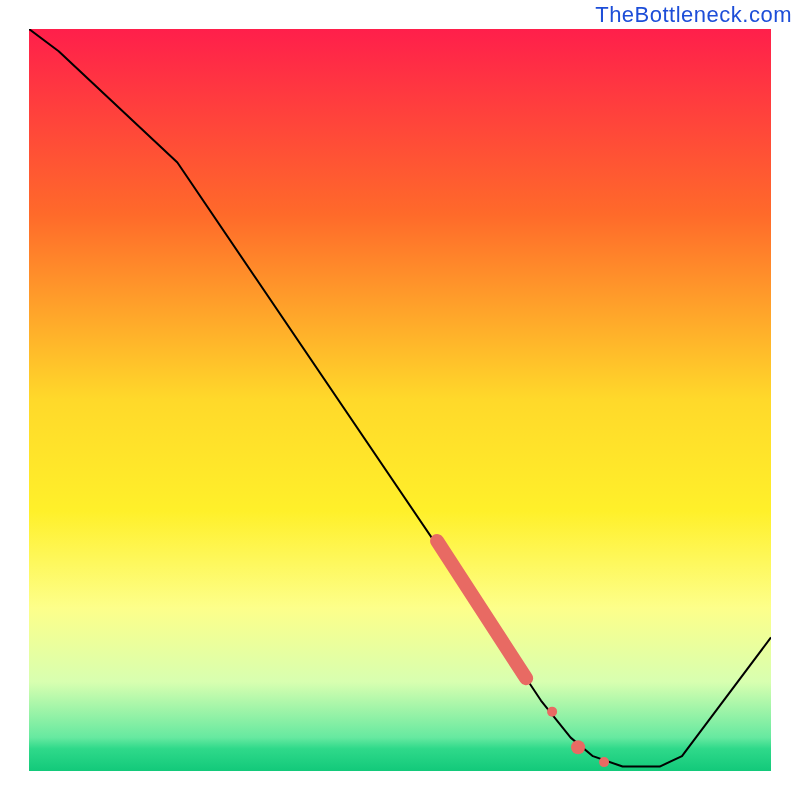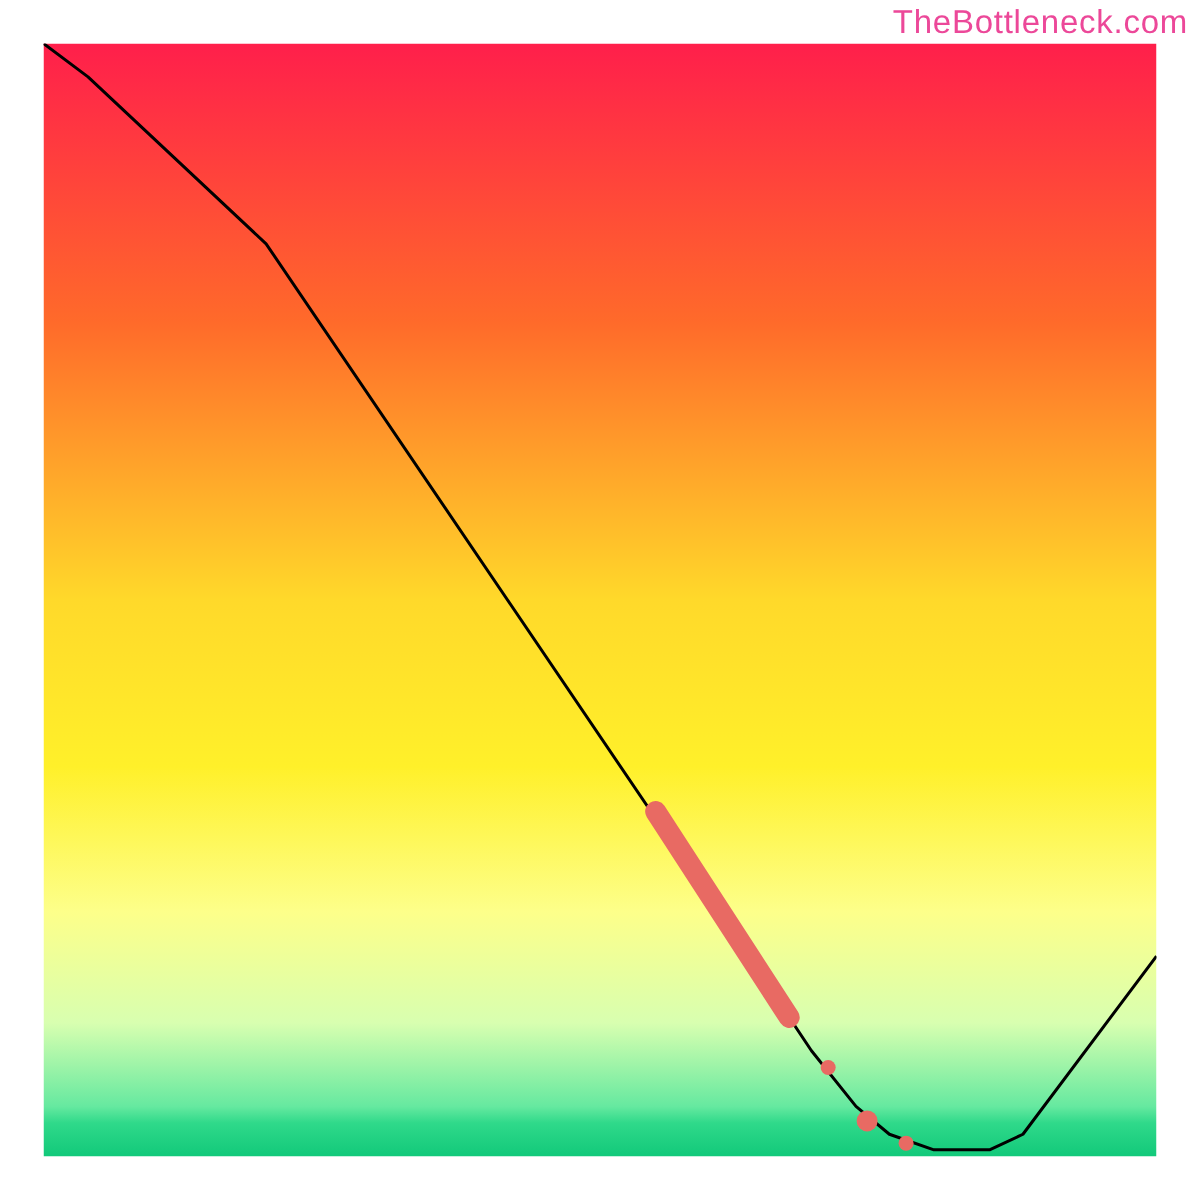--- a/index.html
+++ b/index.html
@@ -13,21 +13,21 @@
   }
   .stage {
     position: relative;
     width: 800px;
     height: 800px;
   }
   .watermark {
     position: absolute;
     top: 2px;
     right: 8px;
-    color: #ec4899;
+    color: #1d4ed8;
     font-size: 22px;
     font-weight: 500;
     letter-spacing: 0.5px;
     z-index: 5;
     text-shadow: 0 0 2px rgba(255,255,255,0.6);
   }
   .plot {
     position: absolute;
     left: 29px;
     top: 29px;

